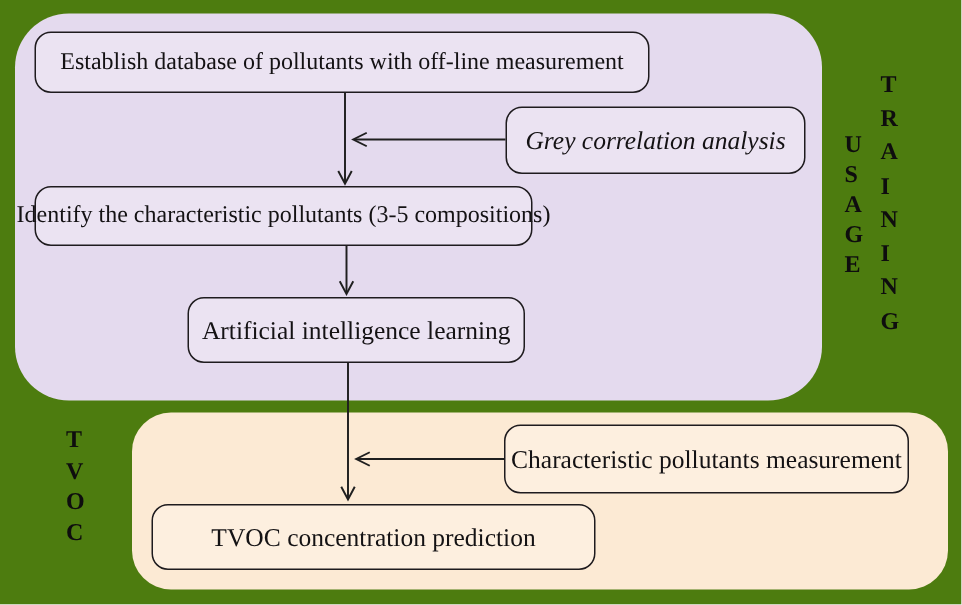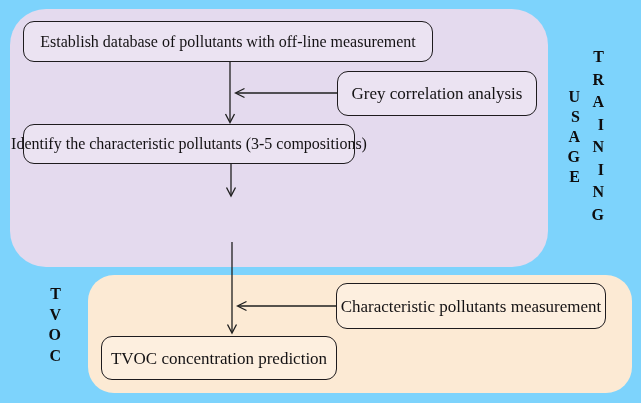--- a/index.html
+++ b/index.html
@@ -5,21 +5,21 @@
   html, body {
     margin: 0;
     padding: 0;
     background: #ffffff;
     font-family: "Liberation Serif", "DejaVu Serif", serif;
   }
   #canvas {
     position: relative;
     width: 641px;
     height: 403px;
-    background: #7dd3fc;
+    background: #4d7c0f;
     overflow: hidden;
   }
   
   .panel {
     position: absolute;
   }
   .panel.training {
     left: 10px; top: 9px;
     width: 538px; height: 258px;
     background: #E4DAEE;
@@ -41,33 +41,33 @@
     display: flex;
     align-items: center;
     justify-content: center;
     color: #141214;
     font-size: 17px;
     white-space: nowrap;
     line-height: 1;
   }
   .node.small-text { font-size: 16px; }
   #node-establish      { left: 23px;  top: 21px;  width: 410px; height: 41px; }
-  #node-grey           { left: 337px; top: 71px;  width: 200px; height: 45px; }
+  #node-grey           { left: 337px; top: 71px;  width: 200px; height: 45px; font-style: italic; }
   #node-identify       { left: 23px;  top: 124px; width: 332px; height: 40px; }
   #node-ai             { left: 125px; top: 198px; width: 225px; height: 44px; }
   #node-characteristic { left: 336px; top: 283px; width: 270px; height: 46px; }
-  #node-tvoc           { left: 101px; top: 336px; width: 236px; height: 44px; }
+  #node-tvoc           { left: 101px; top: 336px; width: 296px; height: 44px; }
   
   .vword {
     position: absolute;
     width: 17px;
     font-weight: bold;
     font-size: 16px;
     color: #0E0D0E;
-    text-align: right;
+    text-align: left;
     word-break: break-all;
     overflow-wrap: anywhere;
   }
   #vword-model    { left: 563px; top: 87px;  line-height: 20px;   }
   #vword-training { left: 587px; top: 46px;  line-height: 22.5px; }
   #vword-usage    { left: 44px;  top: 284px; line-height: 20.5px; }
   
   #arrows {
     position: absolute;
     left: 0; top: 0;
@@ -105,20 +105,21 @@
     <path d="M336 306 L238 306"></path>
     <path d="M246.5 301.5 L237.5 306 L246.5 310.5"></path>
   </svg>
 
   <div class="node small-text" id="node-establish">Establish database of pollutants with off-line measurement</div>
 
   <div class="node" id="node-grey">Grey correlation analysis</div>
 
   <div class="node small-text" id="node-identify">Identify the characteristic pollutants (3-5 compositions)</div>
 
+  <div class="node" id="node-ai">Artificial intelligence learning</div>
 
   <div class="node" id="node-characteristic">Characteristic pollutants measurement</div>
 
   <div class="node" id="node-tvoc">TVOC concentration prediction</div>
 
   <div class="vword" id="vword-model">USAGE</div>
 
   <div class="vword" id="vword-training">TRAINING</div>
 
   <div class="vword" id="vword-usage">TVOC</div>

